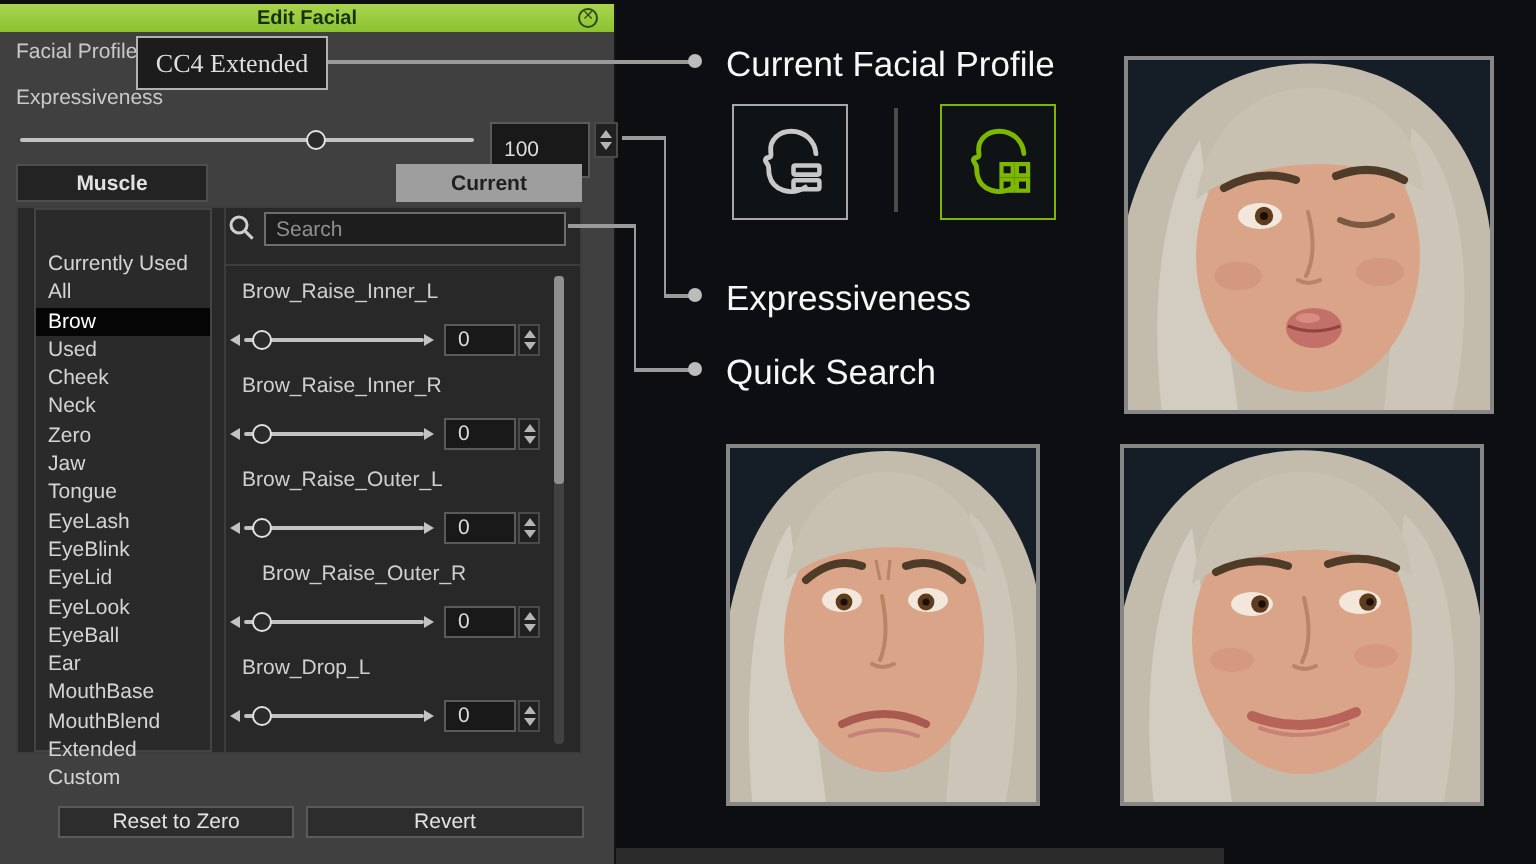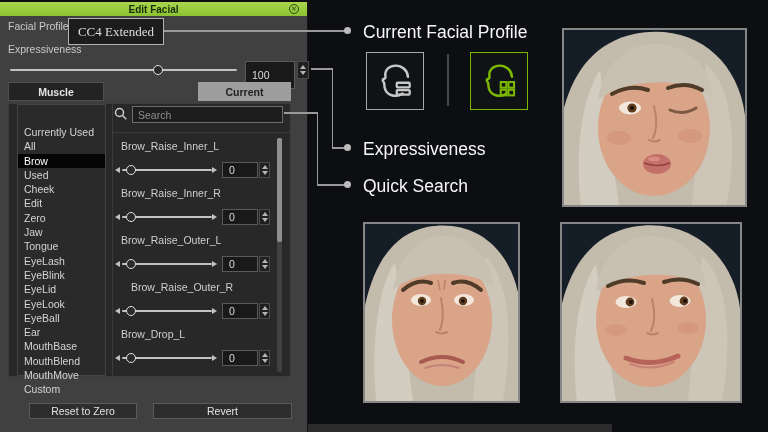--- a/index.html
+++ b/index.html
@@ -97,33 +97,33 @@
 
     <div class="abs content"></div>
     <div class="abs vdiv"></div>
 
     <div class="abs catlist">
       <div class="item">Currently Used</div>
       <div class="item">All</div>
       <div class="item sel">Brow</div>
       <div class="item">Used</div>
       <div class="item">Cheek</div>
-      <div class="item">Edit</div>
+      <div class="item">Neck</div>
       <div class="item">Zero</div>
       <div class="item">Jaw</div>
       <div class="item">Tongue</div>
       <div class="item">EyeLash</div>
       <div class="item">EyeBlink</div>
       <div class="item">EyeLid</div>
       <div class="item">EyeLook</div>
       <div class="item">EyeBall</div>
       <div class="item">Ear</div>
       <div class="item">MouthBase</div>
       <div class="item">MouthBlend</div>
-      <div class="item">MouthMove</div>
+      <div class="item">Extended</div>
       <div class="item">Custom</div>
     </div>
 
     <svg class="abs" style="left:114px;top:105px;" width="14" height="14" viewBox="0 0 14 14">
       <circle cx="5.5" cy="5.5" r="4" fill="none" stroke="#cfcfcf" stroke-width="1.5"></circle>
       <line x1="8.7" y1="8.7" x2="12.3" y2="12.3" stroke="#cfcfcf" stroke-width="1.5"></line>
     </svg>
     <input class="abs searchbox" placeholder="Search" style="">
     <div class="abs hsep"></div>
 
@@ -188,21 +188,21 @@
     <div class="abs arrowR" style="top:353px;"></div>
     <div class="abs handle" style="left:126px;top:351px;"></div>
     <div class="abs valbox" style="left:222px;top:348px;width:36px;height:16px;">
       <span>0</span>
       </div>
     <div class="abs spin" style="left:259px;top:348px;width:11px;height:16px;">
       <i class="up"></i>
         <i class="dn"></i>
       </div>
 
-    <div class="abs btn" style="left:29px;width:108px;">
+    <div class="abs btn" style="left:29px;width:118px;">
       <span>Reset to Zero</span>
       </div>
     <div class="abs btn" style="left:153px;width:139px;justify-content:center;">
       <span>Revert</span>
       </div>
   </div>
 
   <div class="abs bottomstrip"></div>
 
   <div class="abs callout">

